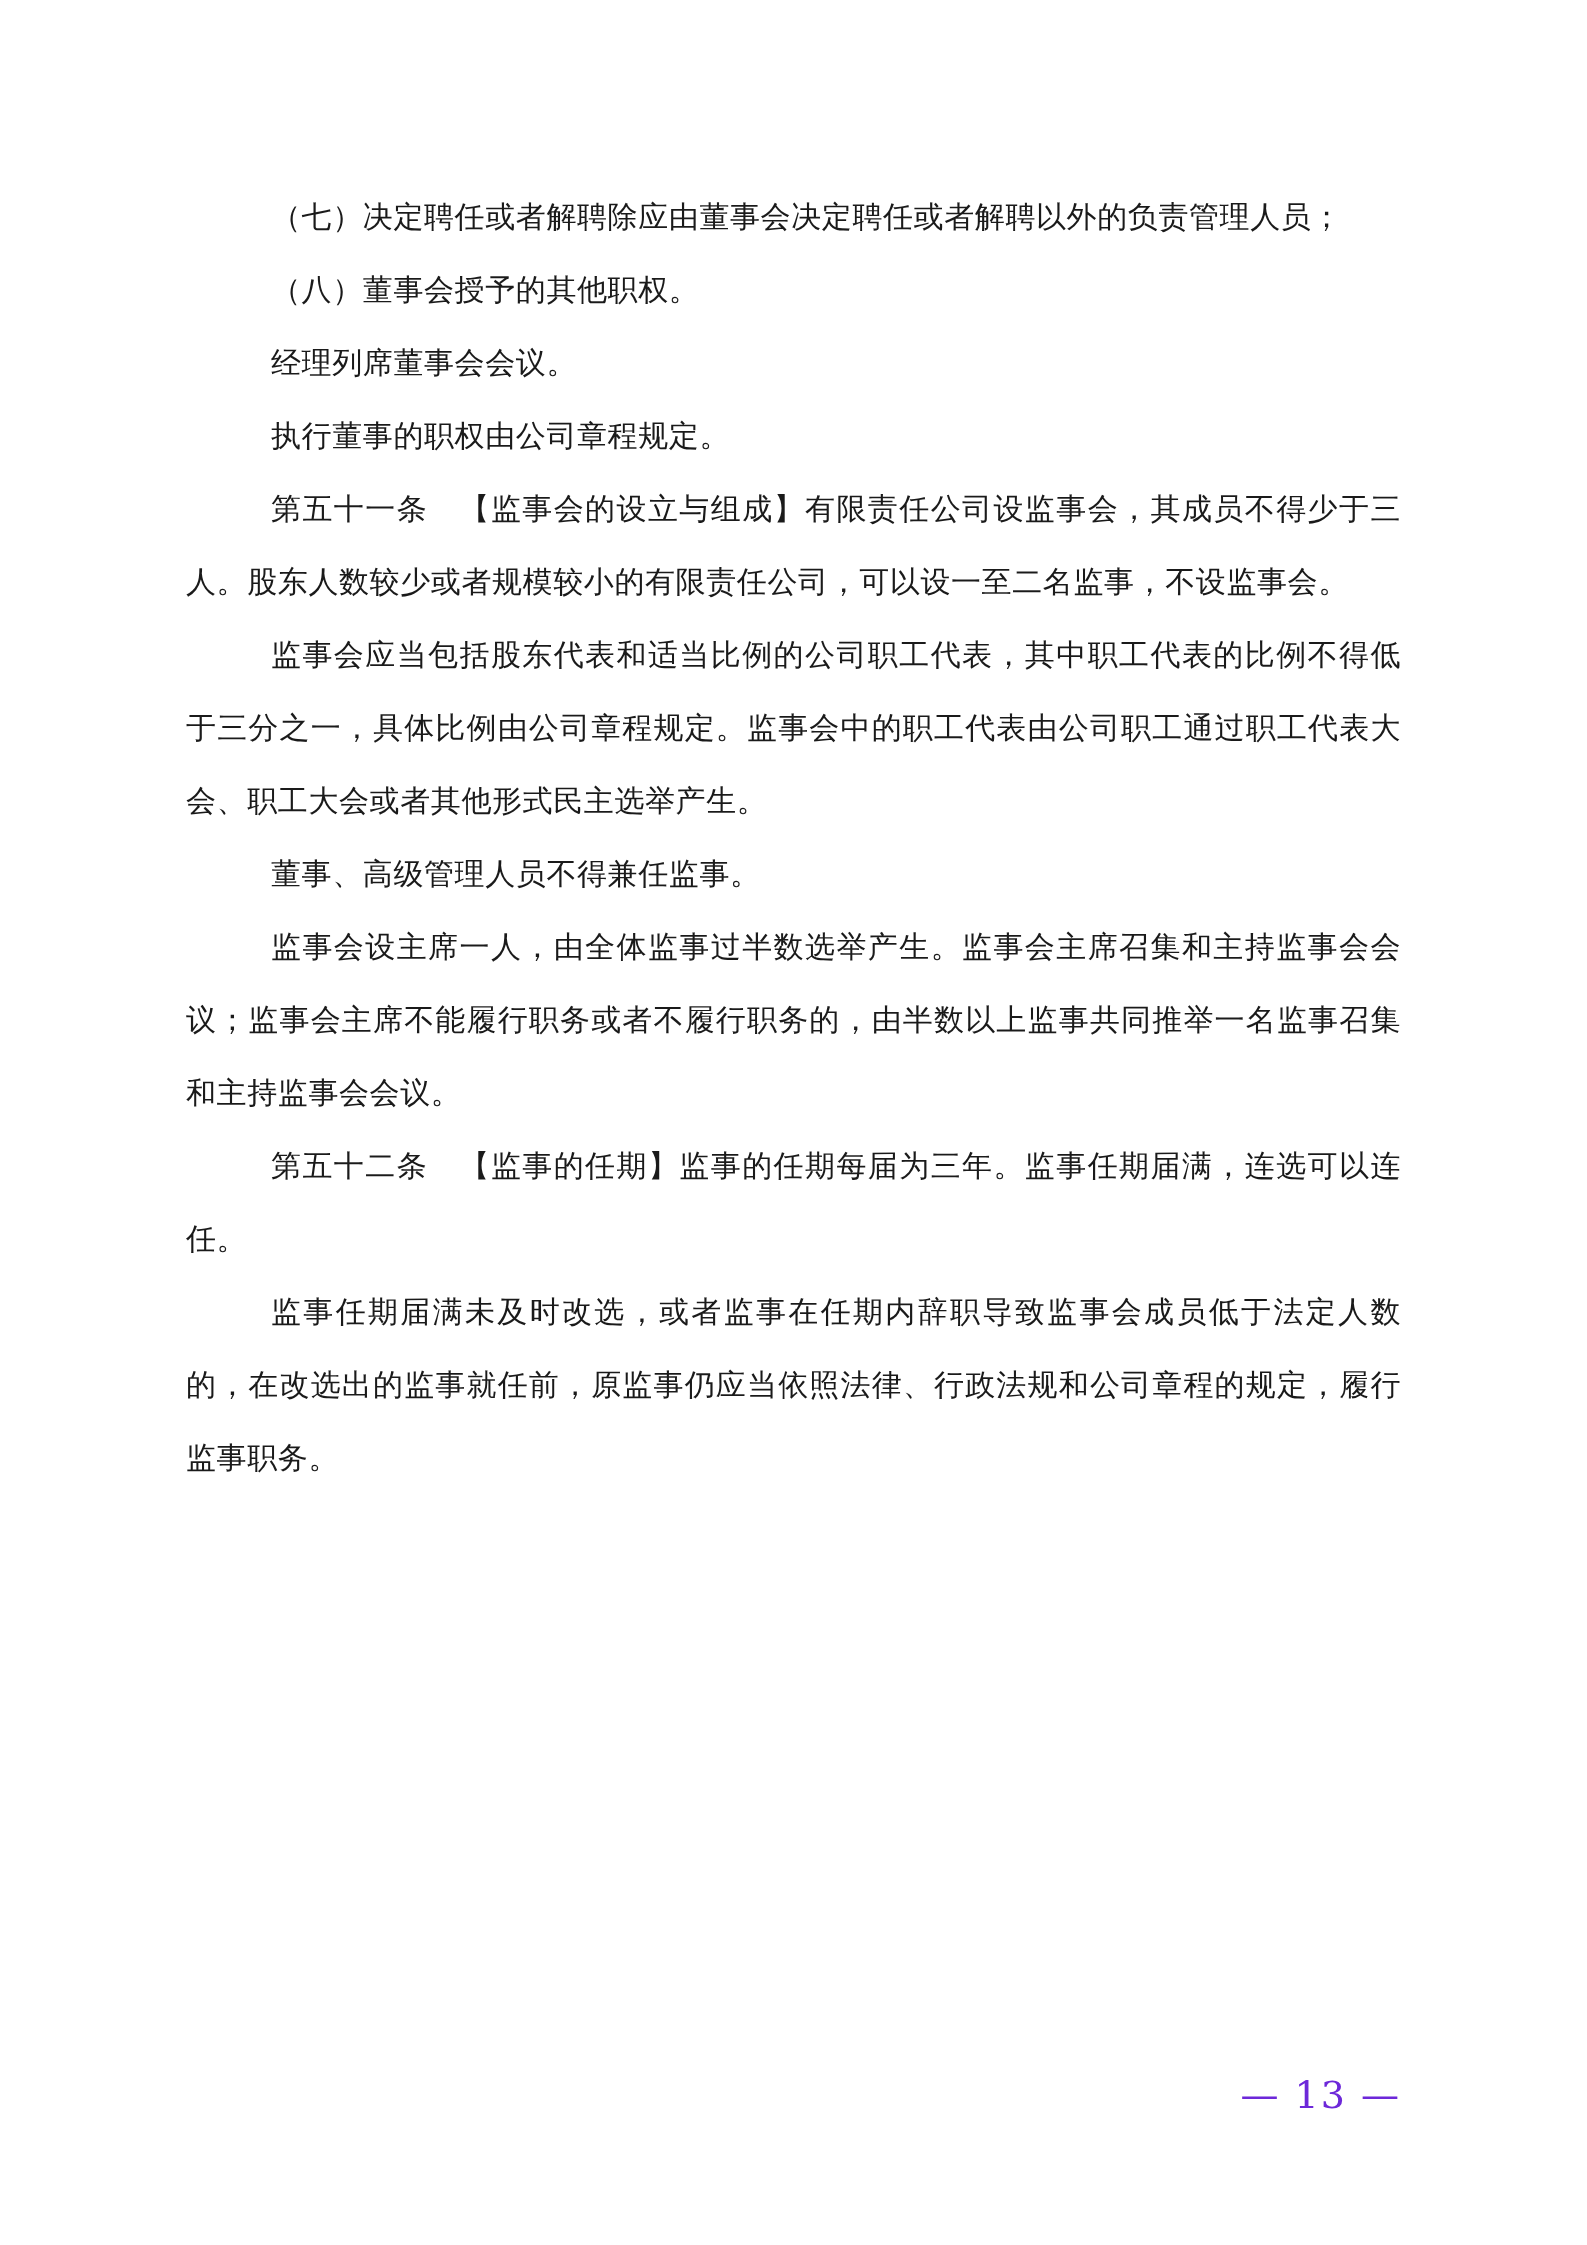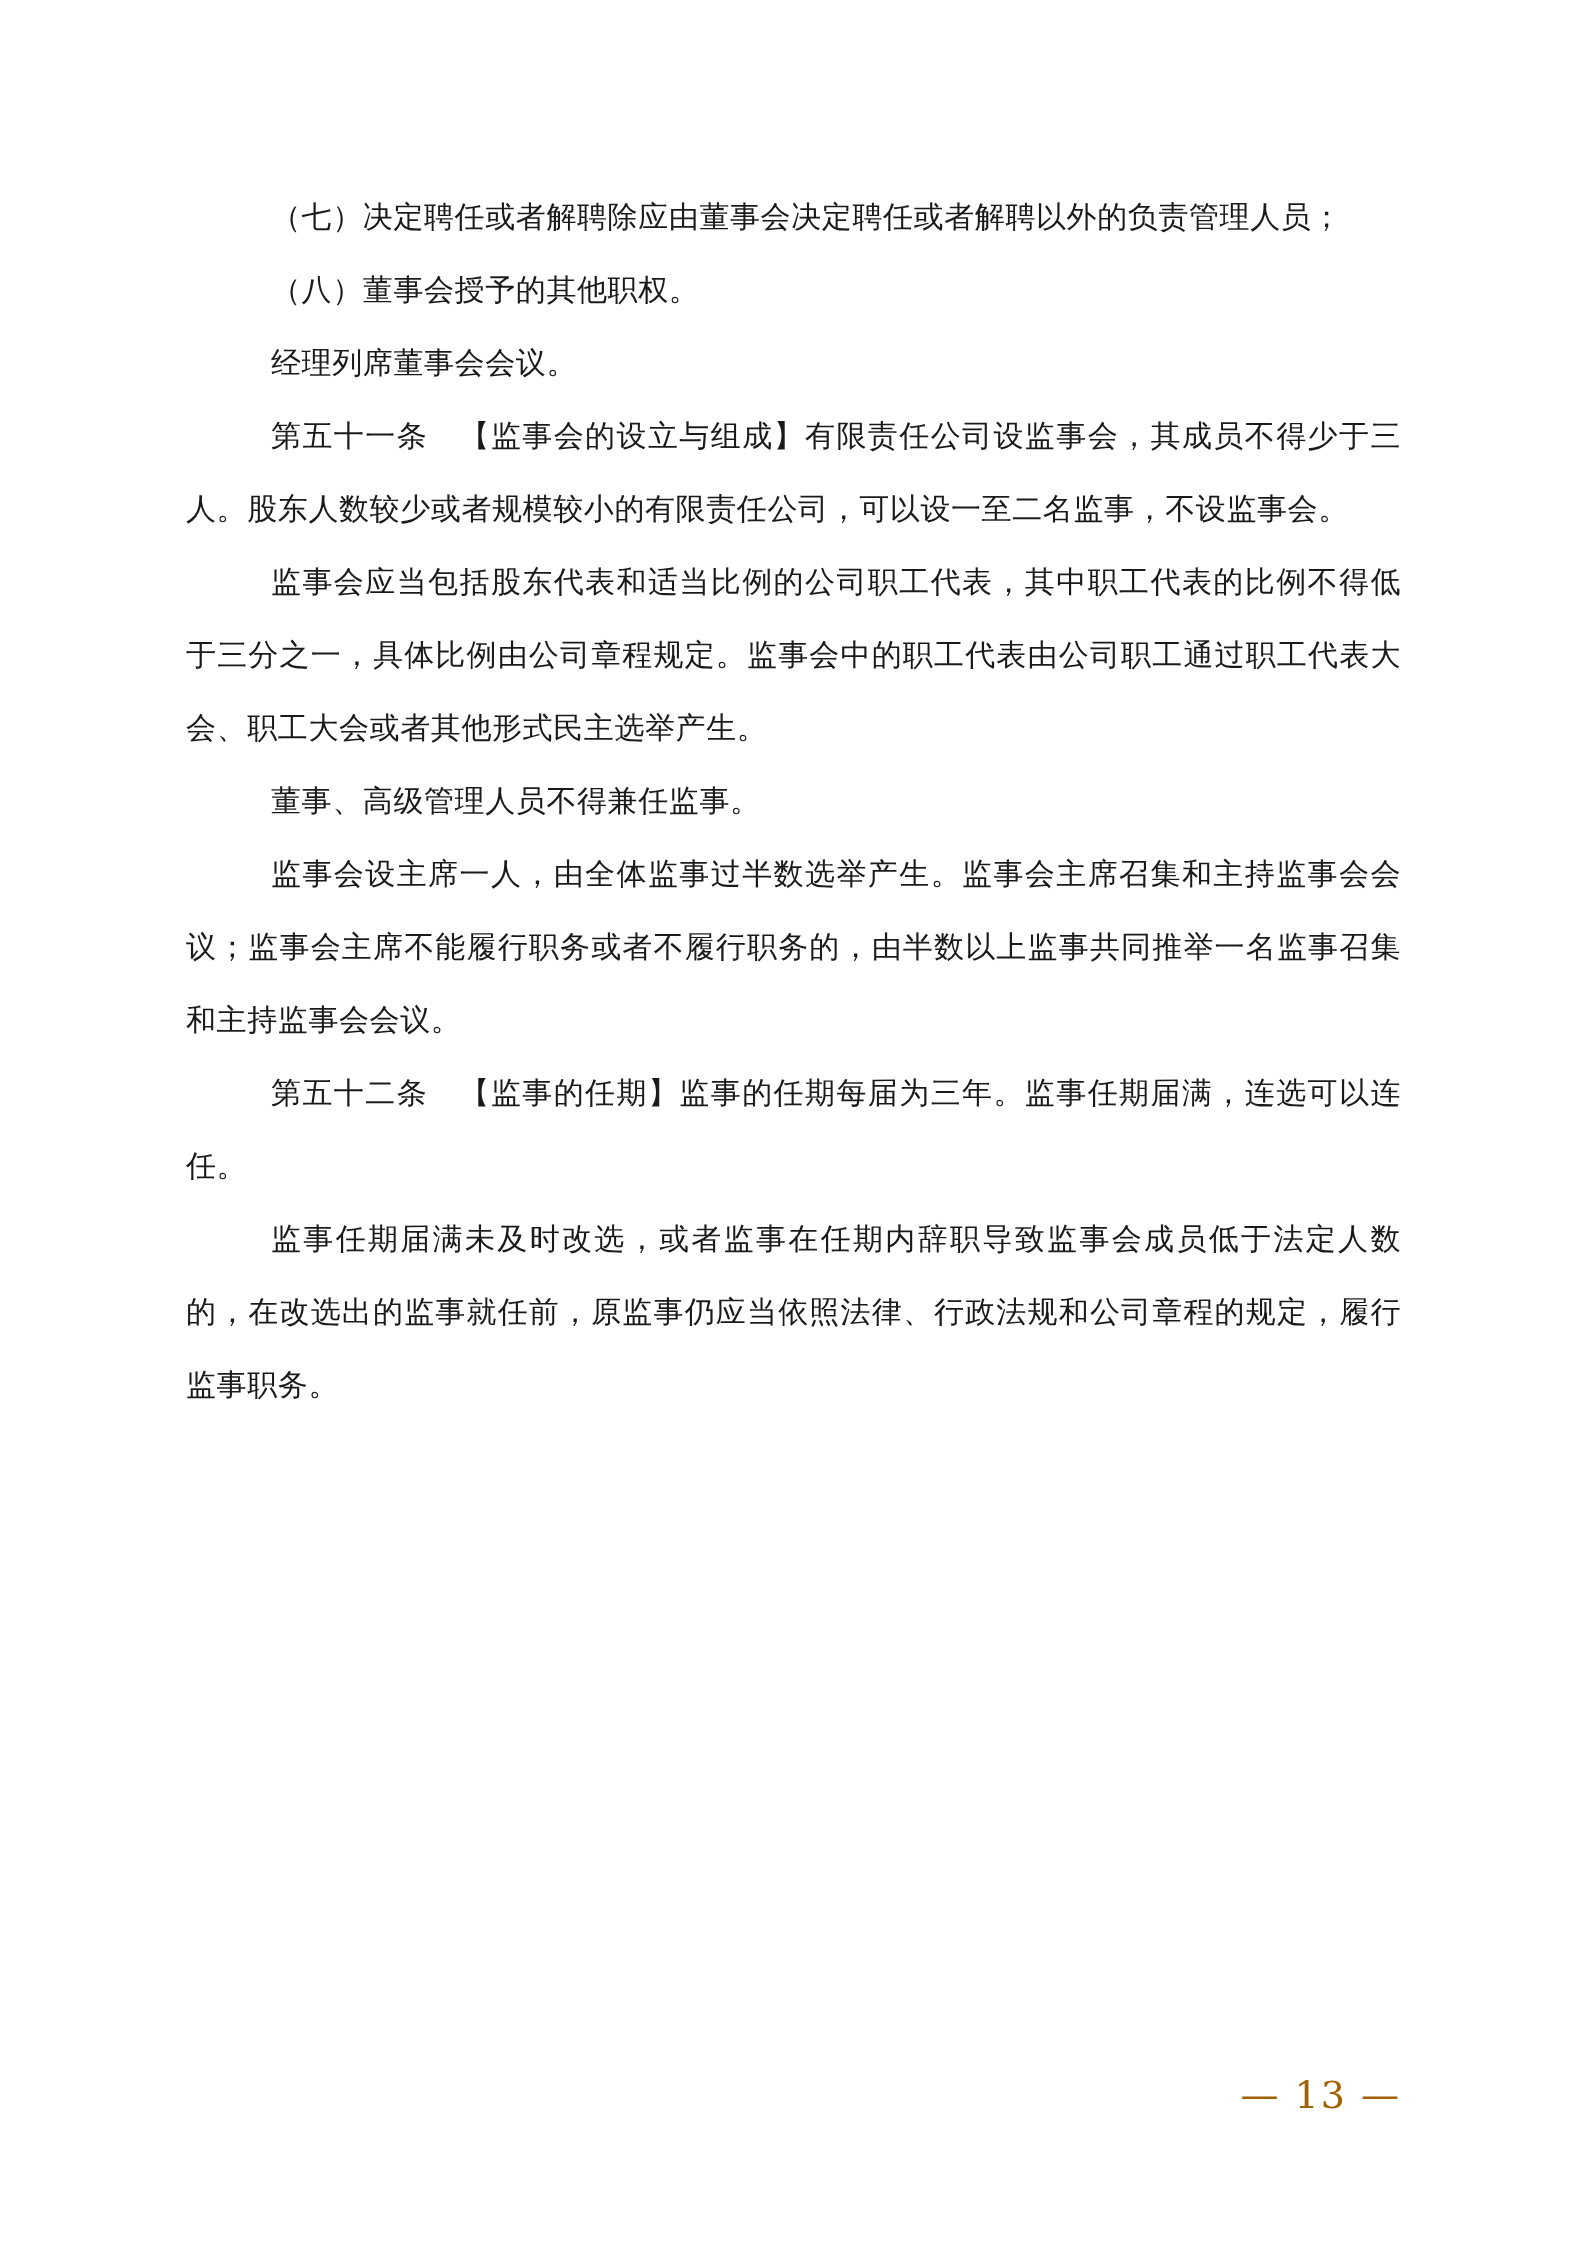--- a/index.html
+++ b/index.html
@@ -36,31 +36,32 @@
   .indent {
     text-indent: 85px;
   }
   .footer {
     position: absolute;
     right: 186px;
     bottom: 128px;
     font-size: 38px;
     letter-spacing: 2px;
     font-family: "DejaVu Serif", "Liberation Serif", serif;
-    color: #a16207;
+    color: #6d28d9;
   }
 </style>
 </head>
 <body>
 
 <div class="page">
   <div class="content">
     <p class="para indent">（七）决定聘任或者解聘除应由董事会决定聘任或者解聘以外的负责管理人员；</p>
     <p class="para indent">（八）董事会授予的其他职权。</p>
     <p class="para indent">经理列席董事会会议。</p>
+    <p class="para indent">执行董事的职权由公司章程规定。</p>
     <p class="para indent">第五十一条　【监事会的设立与组成】有限责任公司设监事会，其成员不得少于三人。股东人数较少或者规模较小的有限责任公司，可以设一至二名监事，不设监事会。</p>
     <p class="para indent">监事会应当包括股东代表和适当比例的公司职工代表，其中职工代表的比例不得低于三分之一，具体比例由公司章程规定。监事会中的职工代表由公司职工通过职工代表大会、职工大会或者其他形式民主选举产生。</p>
     <p class="para indent">董事、高级管理人员不得兼任监事。</p>
     <p class="para indent">监事会设主席一人，由全体监事过半数选举产生。监事会主席召集和主持监事会会议；监事会主席不能履行职务或者不履行职务的，由半数以上监事共同推举一名监事召集和主持监事会会议。</p>
     <p class="para indent">第五十二条　【监事的任期】监事的任期每届为三年。监事任期届满，连选可以连任。</p>
     <p class="para indent">监事任期届满未及时改选，或者监事在任期内辞职导致监事会成员低于法定人数的，在改选出的监事就任前，原监事仍应当依照法律、行政法规和公司章程的规定，履行监事职务。</p>
   </div>
   <div class="footer">— 13 —</div>
 </div>
 

